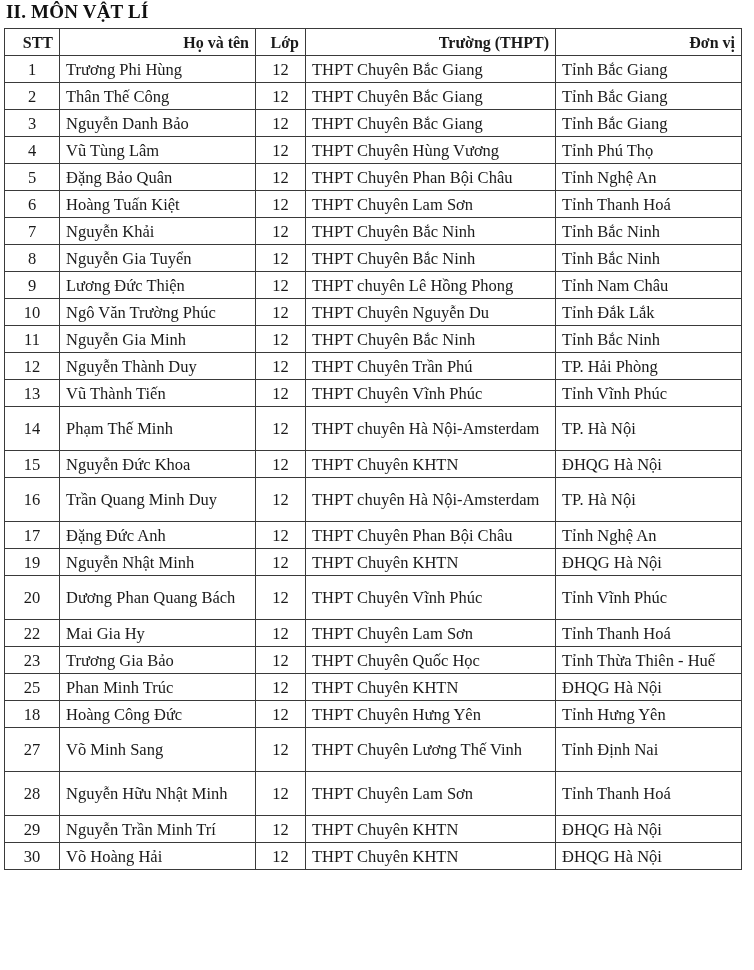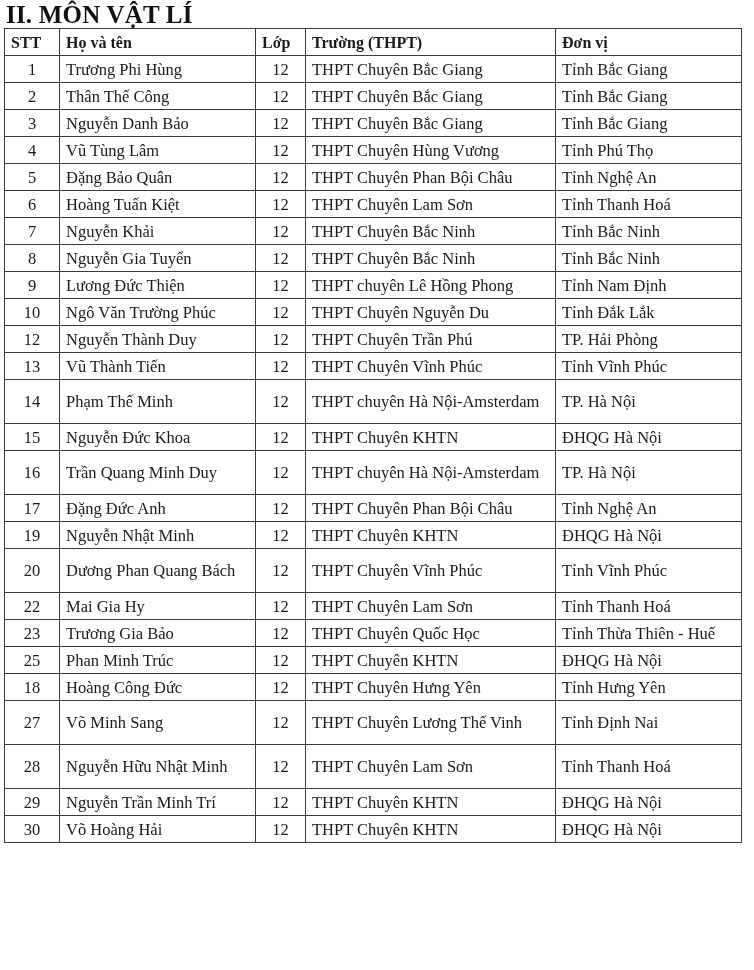--- a/index.html
+++ b/index.html
@@ -3,41 +3,41 @@
 <meta charset="utf-8">
 <style>
   html, body { margin: 0; padding: 0; background: #ffffff; }
   body {
     width: 754px; height: 970px; overflow: hidden; position: relative;
     font-family: "Liberation Serif", "DejaVu Serif", serif;
     color: #1a1a1a;
   }
   .section-title {
     position: absolute; left: 6px; top: 1px;
-    font-size: 25px; font-weight: bold; letter-spacing: 0.2px;
+    font-size: 19px; font-weight: bold; letter-spacing: 0.2px;
     color: #111;
   }
   table.roster {
     position: absolute; left: 4px; top: 28px;
     border-collapse: collapse;
     table-layout: fixed;
     width: 737px;
   }
   table.roster th, table.roster td {
     border: 1px solid #3a3a3a;
     padding: 0 6px;
     font-size: 16.5px;
     line-height: 19px;
     vertical-align: middle;
     overflow: hidden;
   }
   table.roster th {
     height: 26px;
     font-weight: bold;
-    text-align: left;
+    text-align: right;
     font-size: 16px;
   }
   table.roster td { height: 26px; }
   table.roster tr.tall td { height: 43px; }
   td.c-stt, td.c-lop { text-align: center; padding: 0; }
   td.c-name, td.c-school, td.c-unit { text-align: left; }
   col.w-stt { width: 55px; }
   col.w-name { width: 196px; }
   col.w-lop { width: 50px; }
   col.w-school { width: 250px; }
@@ -124,30 +124,37 @@
         <td class="c-name">Nguyễn Gia Tuyển</td>
         <td class="c-lop">12</td>
         <td class="c-school">THPT Chuyên Bắc Ninh</td>
         <td class="c-unit">Tỉnh Bắc Ninh</td>
       </tr>
       <tr>
         <td class="c-stt">9</td>
         <td class="c-name">Lương Đức Thiện</td>
         <td class="c-lop">12</td>
         <td class="c-school">THPT chuyên Lê Hồng Phong</td>
-        <td class="c-unit">Tỉnh Nam Định</td>
+        <td class="c-unit">Tỉnh Nam Châu</td>
       </tr>
       <tr>
         <td class="c-stt">10</td>
         <td class="c-name">Ngô Văn Trường Phúc</td>
         <td class="c-lop">12</td>
         <td class="c-school">THPT Chuyên Nguyễn Du</td>
         <td class="c-unit">Tỉnh Đắk Lắk</td>
       </tr>
       <tr>
+        <td class="c-stt">11</td>
+        <td class="c-name">Nguyễn Gia Minh</td>
+        <td class="c-lop">12</td>
+        <td class="c-school">THPT Chuyên Bắc Ninh</td>
+        <td class="c-unit">Tỉnh Bắc Ninh</td>
+      </tr>
+      <tr>
         <td class="c-stt">12</td>
         <td class="c-name">Nguyễn Thành Duy</td>
         <td class="c-lop">12</td>
         <td class="c-school">THPT Chuyên Trần Phú</td>
         <td class="c-unit">TP. Hải Phòng</td>
       </tr>
       <tr>
         <td class="c-stt">13</td>
         <td class="c-name">Vũ Thành Tiến</td>
         <td class="c-lop">12</td>

